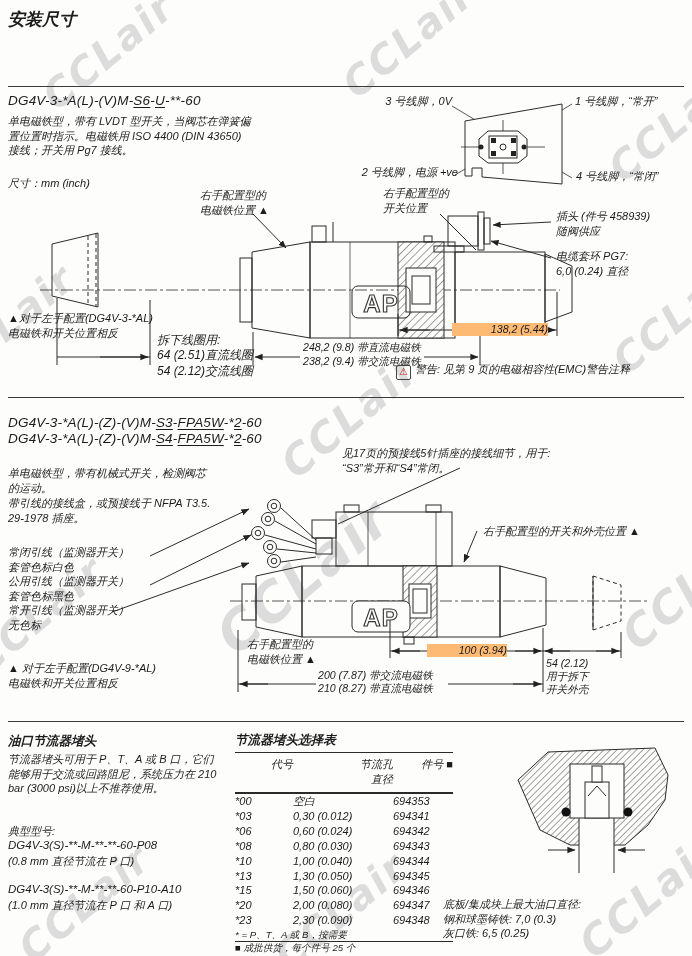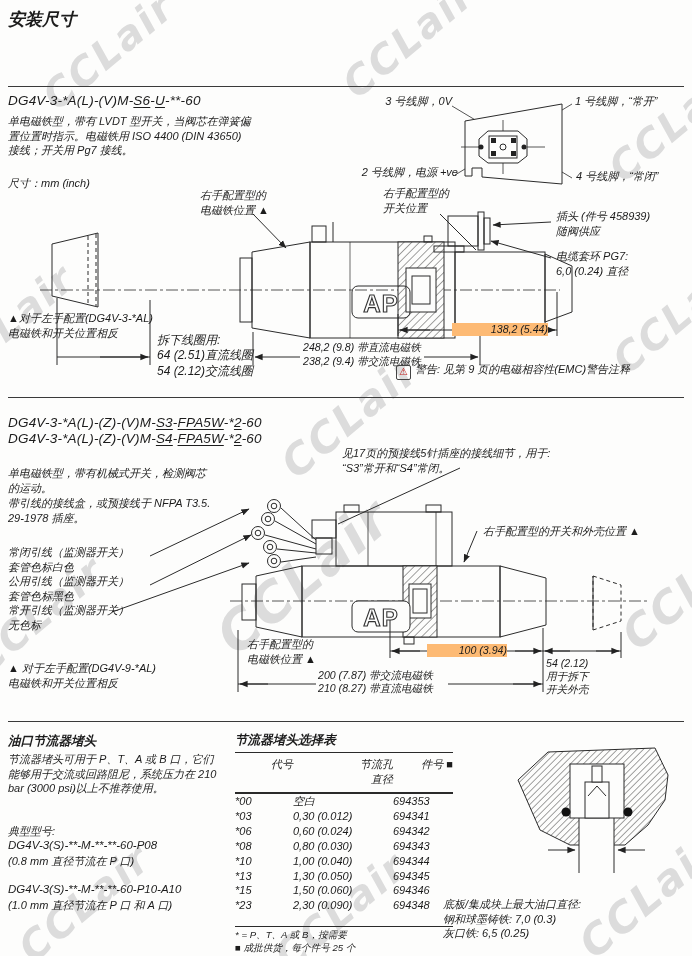--- a/index.html
+++ b/index.html
@@ -324,20 +324,25 @@
       <tr>
           <td>*13</td>
           <td>1,30 (0.050)</td>
           <td>694345</td>
         </tr>
       <tr>
           <td>*15</td>
           <td>1,50 (0.060)</td>
           <td>694346</td>
         </tr>
+      <tr>
+          <td>*20</td>
+          <td>2,00 (0.080)</td>
+          <td>694347</td>
+        </tr>
       <tr class="last">
           <td>*23</td>
           <td>2,30 (0.090)</td>
           <td>694348</td>
         </tr>
     </tbody>
   </table>
   <div class="abs fg fn" style="left:235px;top:929px">* = P、T、A 或 B，按需要</div>
   <div class="abs fg fn" style="left:235px;top:942px">■ 成批供货，每个件号 25 个</div>
 

